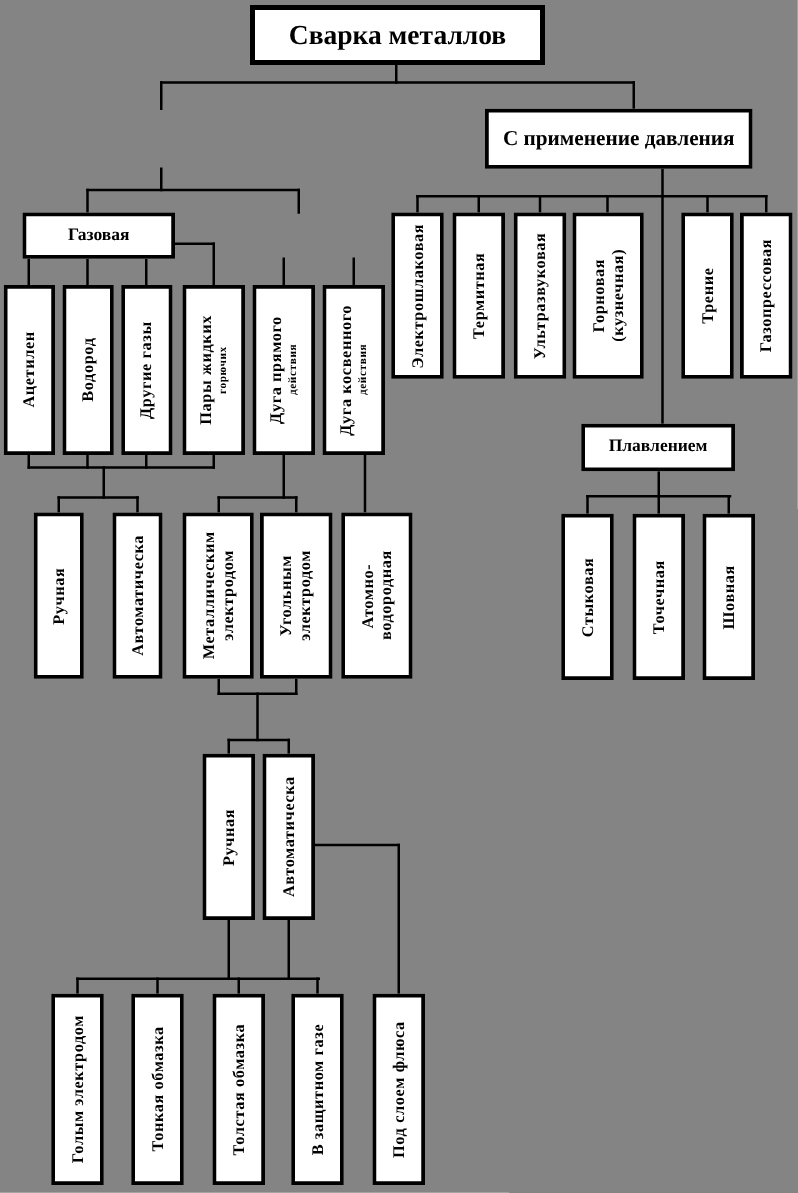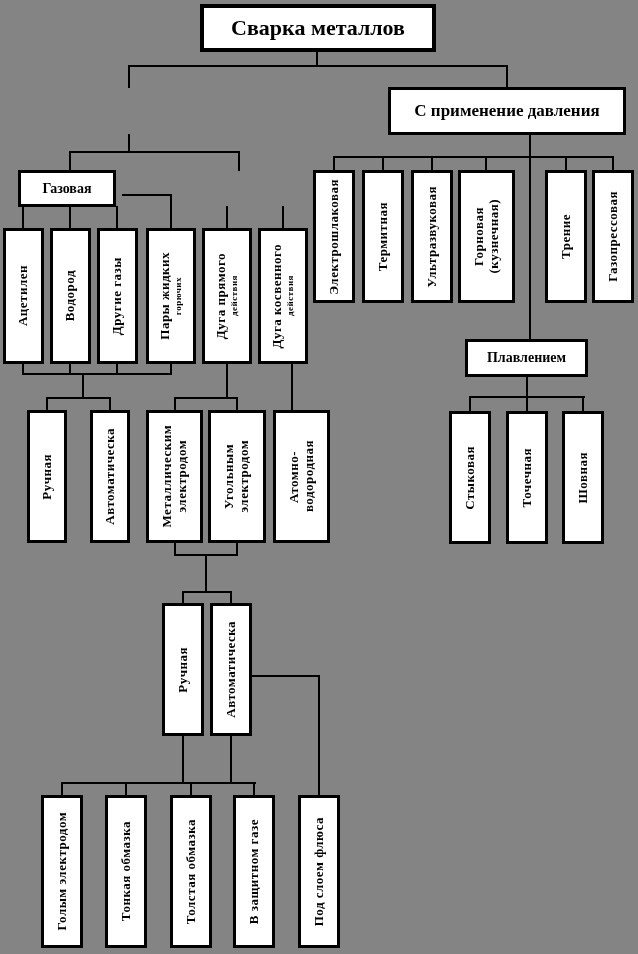--- a/index.html
+++ b/index.html
@@ -109,24 +109,24 @@
   <div class="vl" style="left:61px;top:782px;height:14px"></div>
   <div class="vl" style="left:125px;top:782px;height:14px"></div>
   <div class="vl" style="left:190px;top:782px;height:14px"></div>
   <div class="vl" style="left:253px;top:782px;height:14px"></div>
   <div class="hl" style="left:251px;top:675px;width:69px"></div>
   <div class="vl" style="left:318px;top:675px;height:121px"></div>
 
   <div class="box root" style="left:200px;top:4px;width:236px;height:48px">
     <span>Сварка металлов</span>
   </div>
-  <div class="box l1" style="left:388px;top:87px;width:238px;height:48px">
+  <div class="box l1" style="left:388px;top:87px;width:214px;height:48px">
     <span>С применение давления</span>
   </div>
-  <div class="box l2" style="left:18px;top:170px;width:98px;height:37px">
+  <div class="box l2" style="left:18px;top:170px;width:122px;height:37px">
     <span>Газовая</span>
   </div>
 
   <div class="box" style="left:3px;top:228px;width:41px;height:136px">
     <span class="vtext">Ацетилен</span>
   </div>
   <div class="box" style="left:50px;top:228px;width:41px;height:136px">
     <span class="vtext">Водород</span>
   </div>
   <div class="box" style="left:97px;top:228px;width:41px;height:136px">

